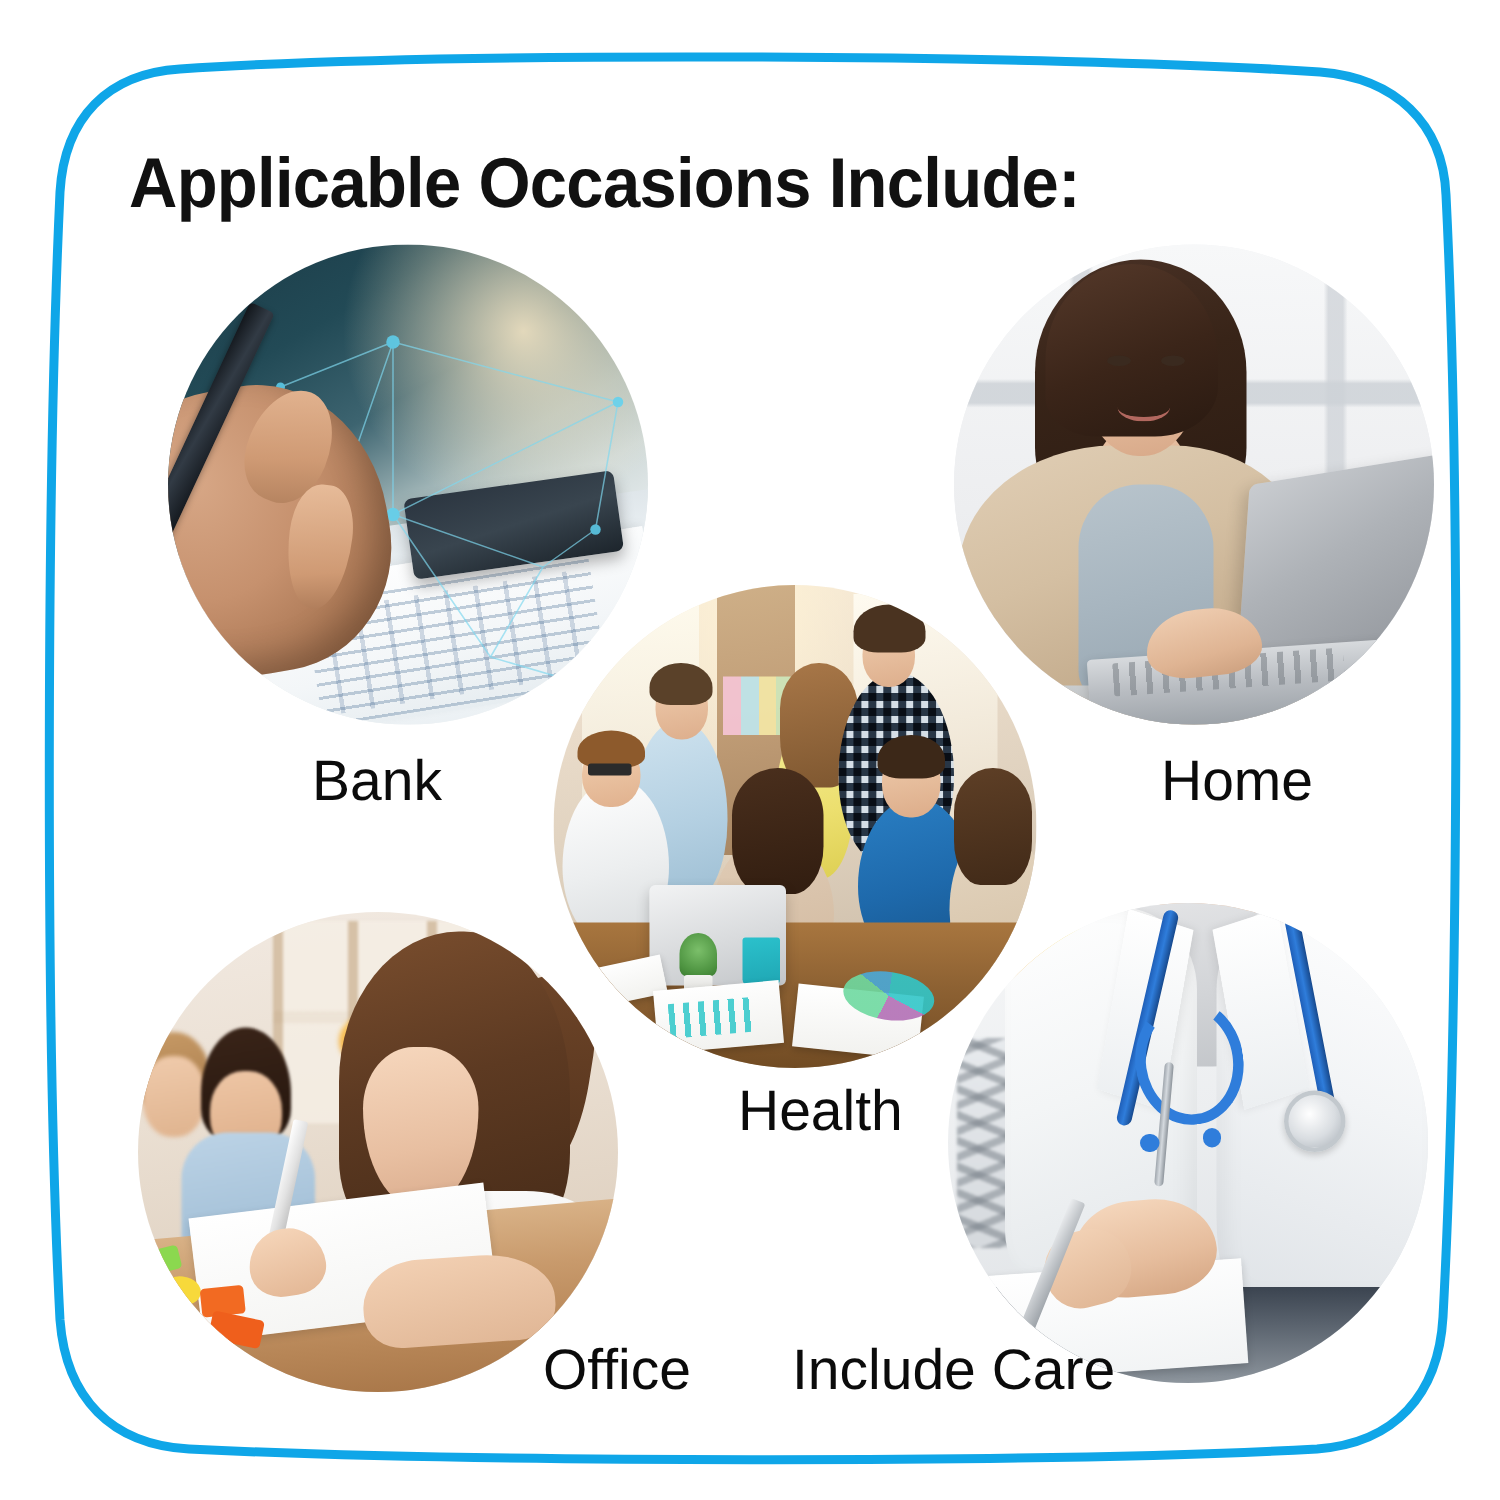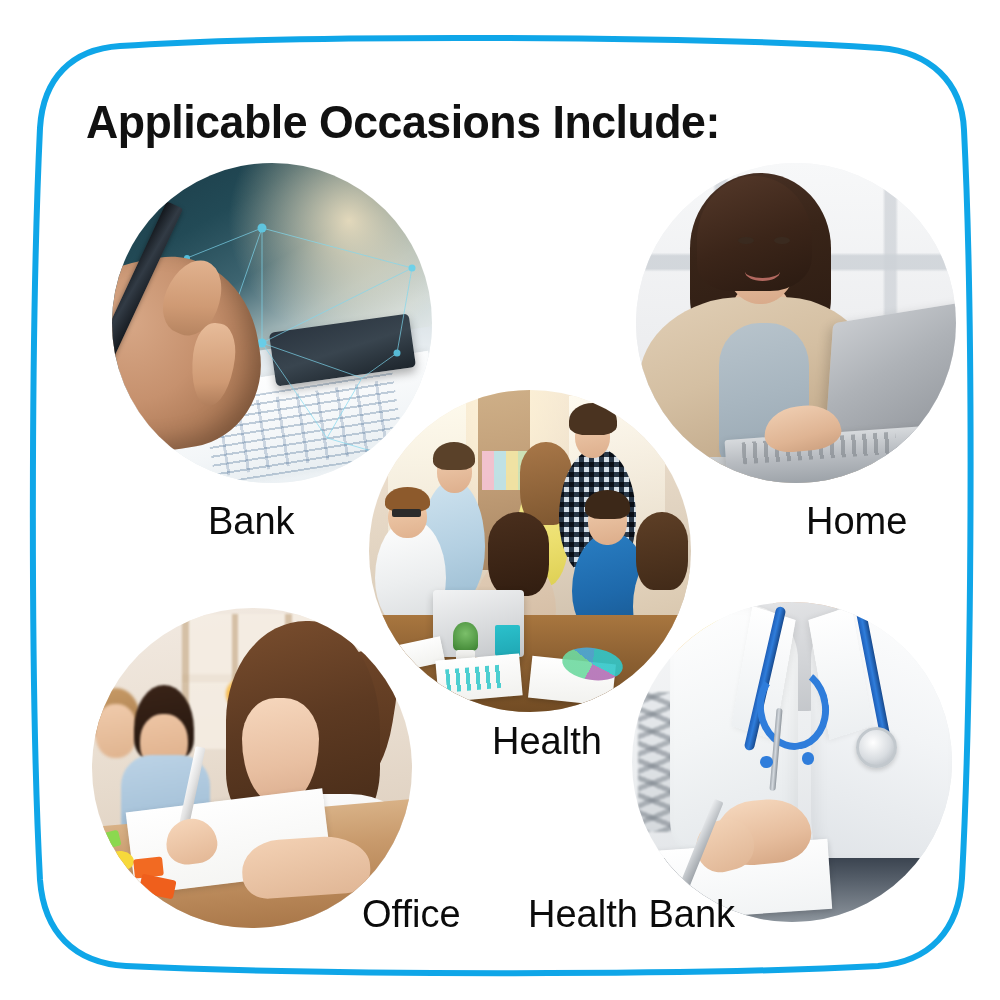--- a/index.html
+++ b/index.html
@@ -731,21 +731,21 @@
         <div class="home-eye-l"></div>
         <div class="home-eye-r"></div>
         <div class="home-smile"></div>
         <div class="home-laptop-screen"></div>
         <div class="home-desk"></div>
         <div class="home-laptop-base"></div>
         <div class="home-keys"></div>
         <div class="home-hand"></div>
       </div>
     </div>
-    <div class="occ-label" style="left:782px; top:500px;">Home</div>
+    <div class="occ-label" style="left:750px; top:500px;">Home</div>
   </div>
 
   <div class="occasion">
     <div class="circle office-bg" style="left:345px; top:390px; width:322px; height:322px;">
       <div class="circle-inner">
         <div class="office-window-l"></div>
         <div class="office-window-r"></div>
         <div class="office-pillar"></div>
         <div class="office-notes"></div>
 
@@ -838,16 +838,16 @@
         <div class="steth-ear-l"></div>
         <div class="steth-ear-r"></div>
         <div class="steth-chest"></div>
         <div class="health-table"></div>
         <div class="health-paper"></div>
         <div class="health-hand"></div>
         <div class="health-hand2"></div>
         <div class="health-pen"></div>
       </div>
     </div>
-    <div class="occ-label" style="left:504px; top:893px;">Health Bank</div>
+    <div class="occ-label" style="left:504px; top:893px;">Include Care</div>
   </div>
 
 </div>
 
 </body></html>

